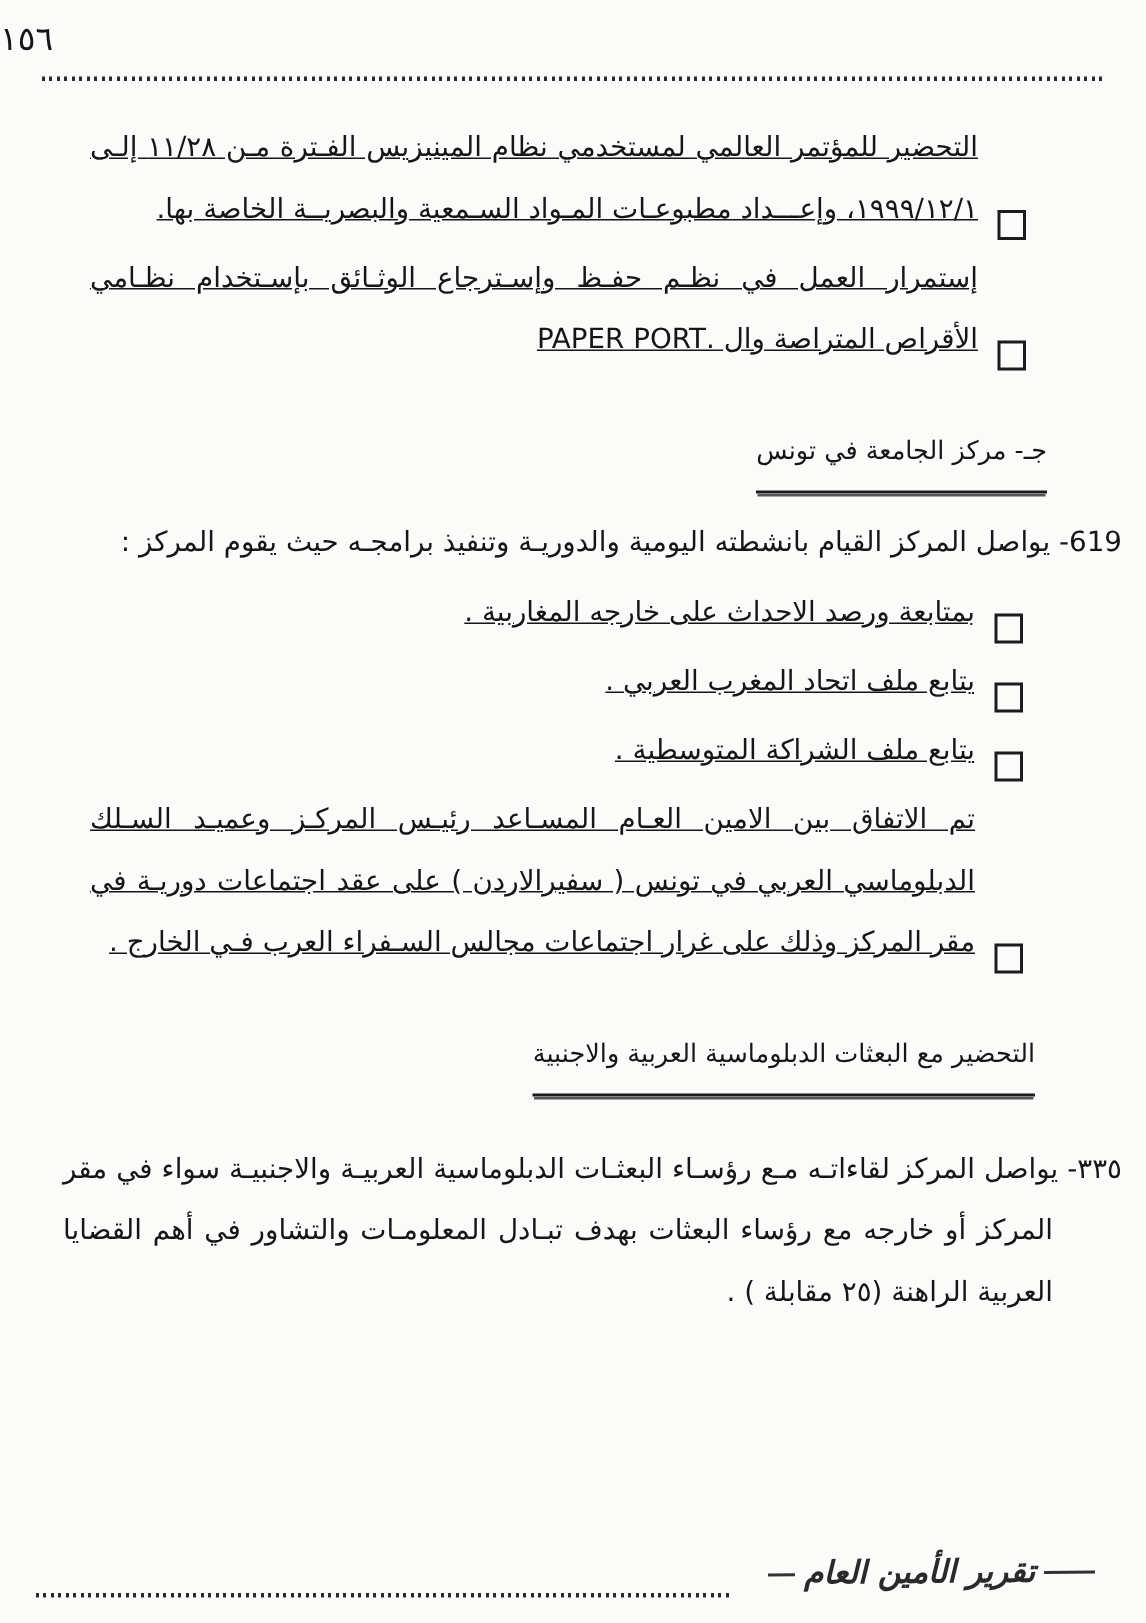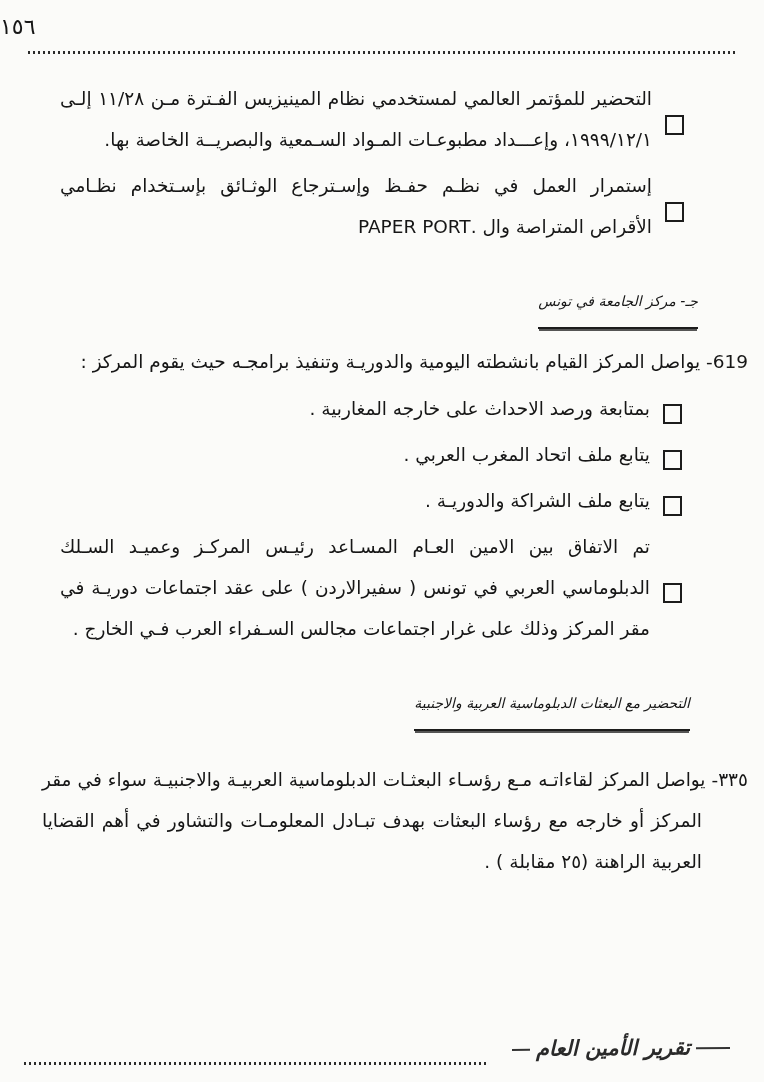--- a/index.html
+++ b/index.html
@@ -29,32 +29,32 @@
   }
   main {
     margin:24px 16px 0 42px;
     font-size:18.5px;
     line-height:41px;
     direction:rtl;
   }
   
   .checklist { list-style:none; margin:0; padding:0 64px 0 18px; }
   .checklist.inner { padding:0 66px 0 18px; }
-  .checklist li { display:flex; align-items:center; margin:0 0 5px 0; }
+  .checklist li { display:flex; align-items:flex-end; margin:0 0 5px 0;text-decoration:underline; }
   .sq {
     flex:0 0 auto;
     width:15px; height:16px;
     border:2px solid #1c1c1c;
     margin-top:11px;
     margin-left:13px;
     background:transparent;
   }
   .checklist p { margin:0; flex:1; text-align:justify; }
   
-  .sec-heading { margin:34px 0 0 0; text-align:right; font-size:14px; font-weight:normal;font-style:italic; }
+  .sec-heading { margin:34px 0 0 0; text-align:right; font-size:17px; font-weight:normal; }
   .sec-heading.center-right { padding-right:50px; }
   .sec-heading.relations { padding-right:58px; }
   .sec-heading span {
     display:inline-block;
     padding-bottom:5px;
     border-bottom:2px solid #1c1c1c;
     box-shadow:0 3px 0 -1px #555;
   }
   
   .npara { margin:12px 0 0 0; text-align:justify; }
@@ -120,21 +120,21 @@
       <li>
         <span class="sq"></span>
         <p>بمتابعة ورصد الاحداث على خارجه المغاربية .</p>
       </li>
       <li>
         <span class="sq"></span>
         <p>يتابع ملف اتحاد المغرب العربي .</p>
       </li>
       <li>
         <span class="sq"></span>
-        <p>يتابع ملف الشراكة والدوريـة .</p>
+        <p>يتابع ملف الشراكة المتوسطية .</p>
       </li>
       <li>
         <span class="sq"></span>
         <p>تم الاتفاق بين الامين العـام المسـاعد رئيـس المركـز وعميـد السـلك الدبلوماسي العربي في تونس ( سفيرالاردن ) على عقد اجتماعات دوريـة في مقر المركز وذلك على غرار اجتماعات مجالس السـفراء العرب فـي الخارج .</p>
       </li>
     </ul>
 
     <h2 class="sec-heading relations">
       <span>التحضير مع البعثات الدبلوماسية العربية والاجنبية</span>
     </h2>

